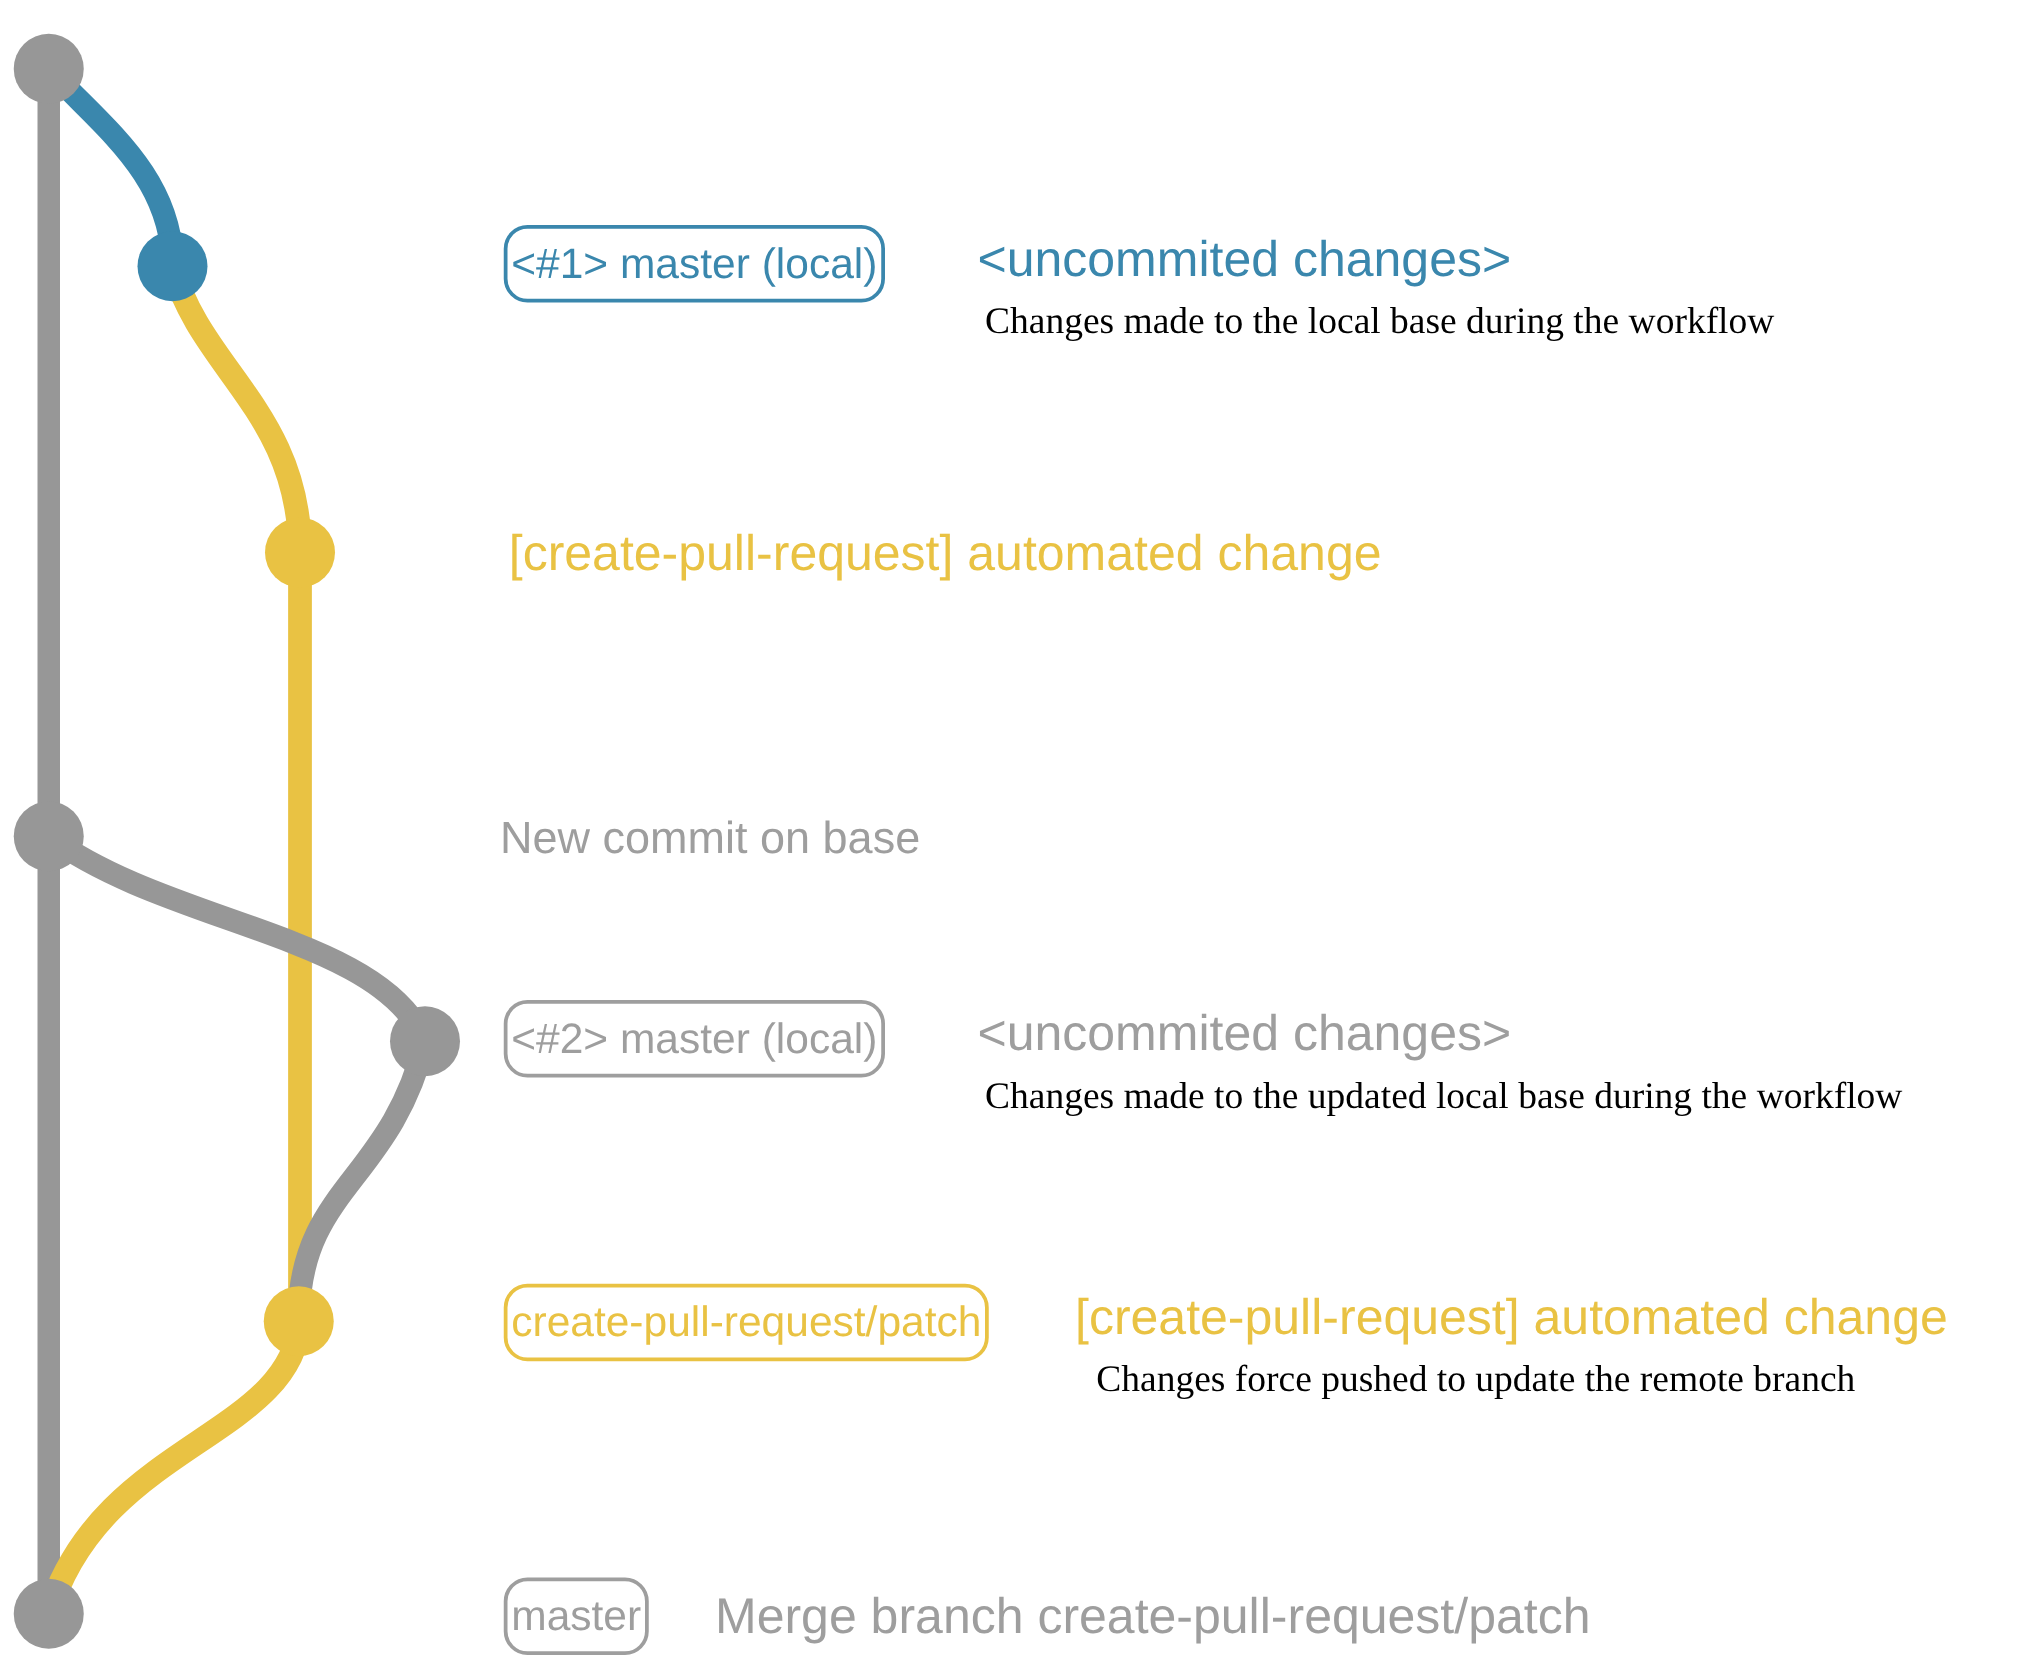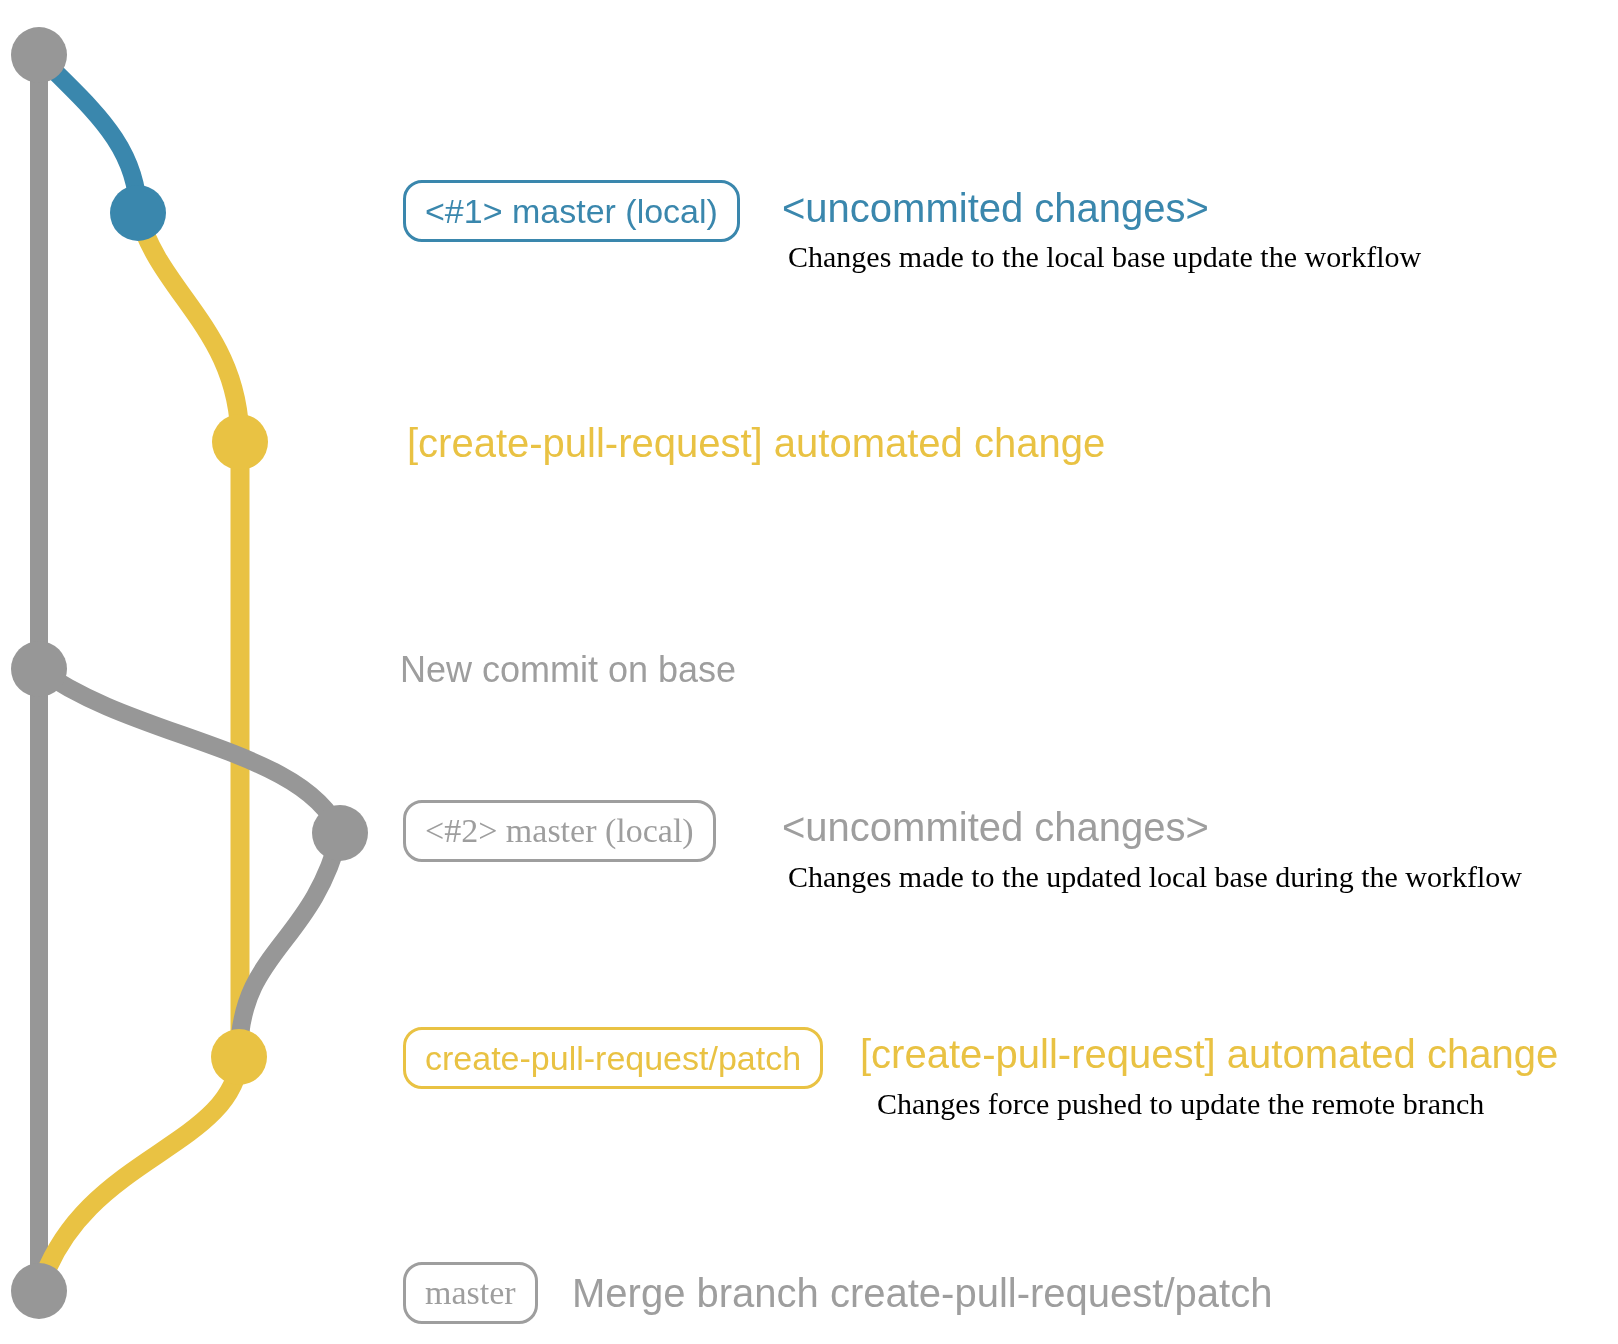--- a/index.html
+++ b/index.html
@@ -13,25 +13,25 @@
   .graph { position:absolute; left:0; top:0; }
   .abs { position:absolute; transform:translateY(-50%); white-space:nowrap; line-height:1; }
   .title {
     font-size:36px;
     color:var(--label_gray,#9e9e9e);
   }
   .tag {
     font-size:34px;
     border:3px solid currentColor;
     border-radius:19px;
-    padding:11px 19px;
+    padding:11px 3px;
     background:#fff;
   }
   .tag.blue   { color:var(--graph_blue,#3a87ad); }
-  .tag.gray   { color:var(--label_gray,#9e9e9e);font-family:Liberation Serif, serif; }
+  .tag.gray   { color:var(--label_gray,#9e9e9e); }
   .tag.yellow { color:var(--graph_yellow,#e9c243); }
   .note { font-size:40px; }
   .note.blue   { color:var(--graph_blue,#3a87ad); }
   .note.gray   { color:var(--label_gray,#9e9e9e); }
   .note.yellow { color:var(--graph_yellow,#e9c243); }
   .detail {
     font-family:"Liberation Serif","DejaVu Serif",serif;
     font-size:30px;
     color:var(--ink,#000);
   }
@@ -56,21 +56,21 @@
     <circle cx="240" cy="442" r="28" fill="#e9c243"></circle>
     <circle cx="39" cy="669" r="28" fill="#979797"></circle>
     <circle cx="340" cy="833" r="28" fill="#979797"></circle>
     <circle cx="239" cy="1057" r="28" fill="#e9c243"></circle>
     <circle cx="39" cy="1291" r="28" fill="#979797"></circle>
   </svg>
 
 
   <div class="abs tag blue" style="left:403px; top:211px;">&lt;#1&gt; master (local)</div>
   <div class="abs note blue" style="left:782px; top:208px;">&lt;uncommited changes&gt;</div>
-  <div class="abs detail" style="left:788px; top:257px;">Changes made to the local base update the workflow</div>
+  <div class="abs detail" style="left:788px; top:257px;">Changes made to the local base during the workflow</div>
 
   <div class="abs note yellow" style="left:407px; top:443px;">[create-pull-request] automated change</div>
 
   <div class="abs title" style="left:400px; top:670px;">New commit on base</div>
 
   <div class="abs tag gray" style="left:403px; top:831px;">&lt;#2&gt; master (local)</div>
   <div class="abs note gray" style="left:782px; top:827px;">&lt;uncommited changes&gt;</div>
   <div class="abs detail" style="left:788px; top:877px;">Changes made to the updated local base during the workflow</div>
 
   <div class="abs tag yellow" style="left:403px; top:1058px;">create-pull-request/patch</div>

